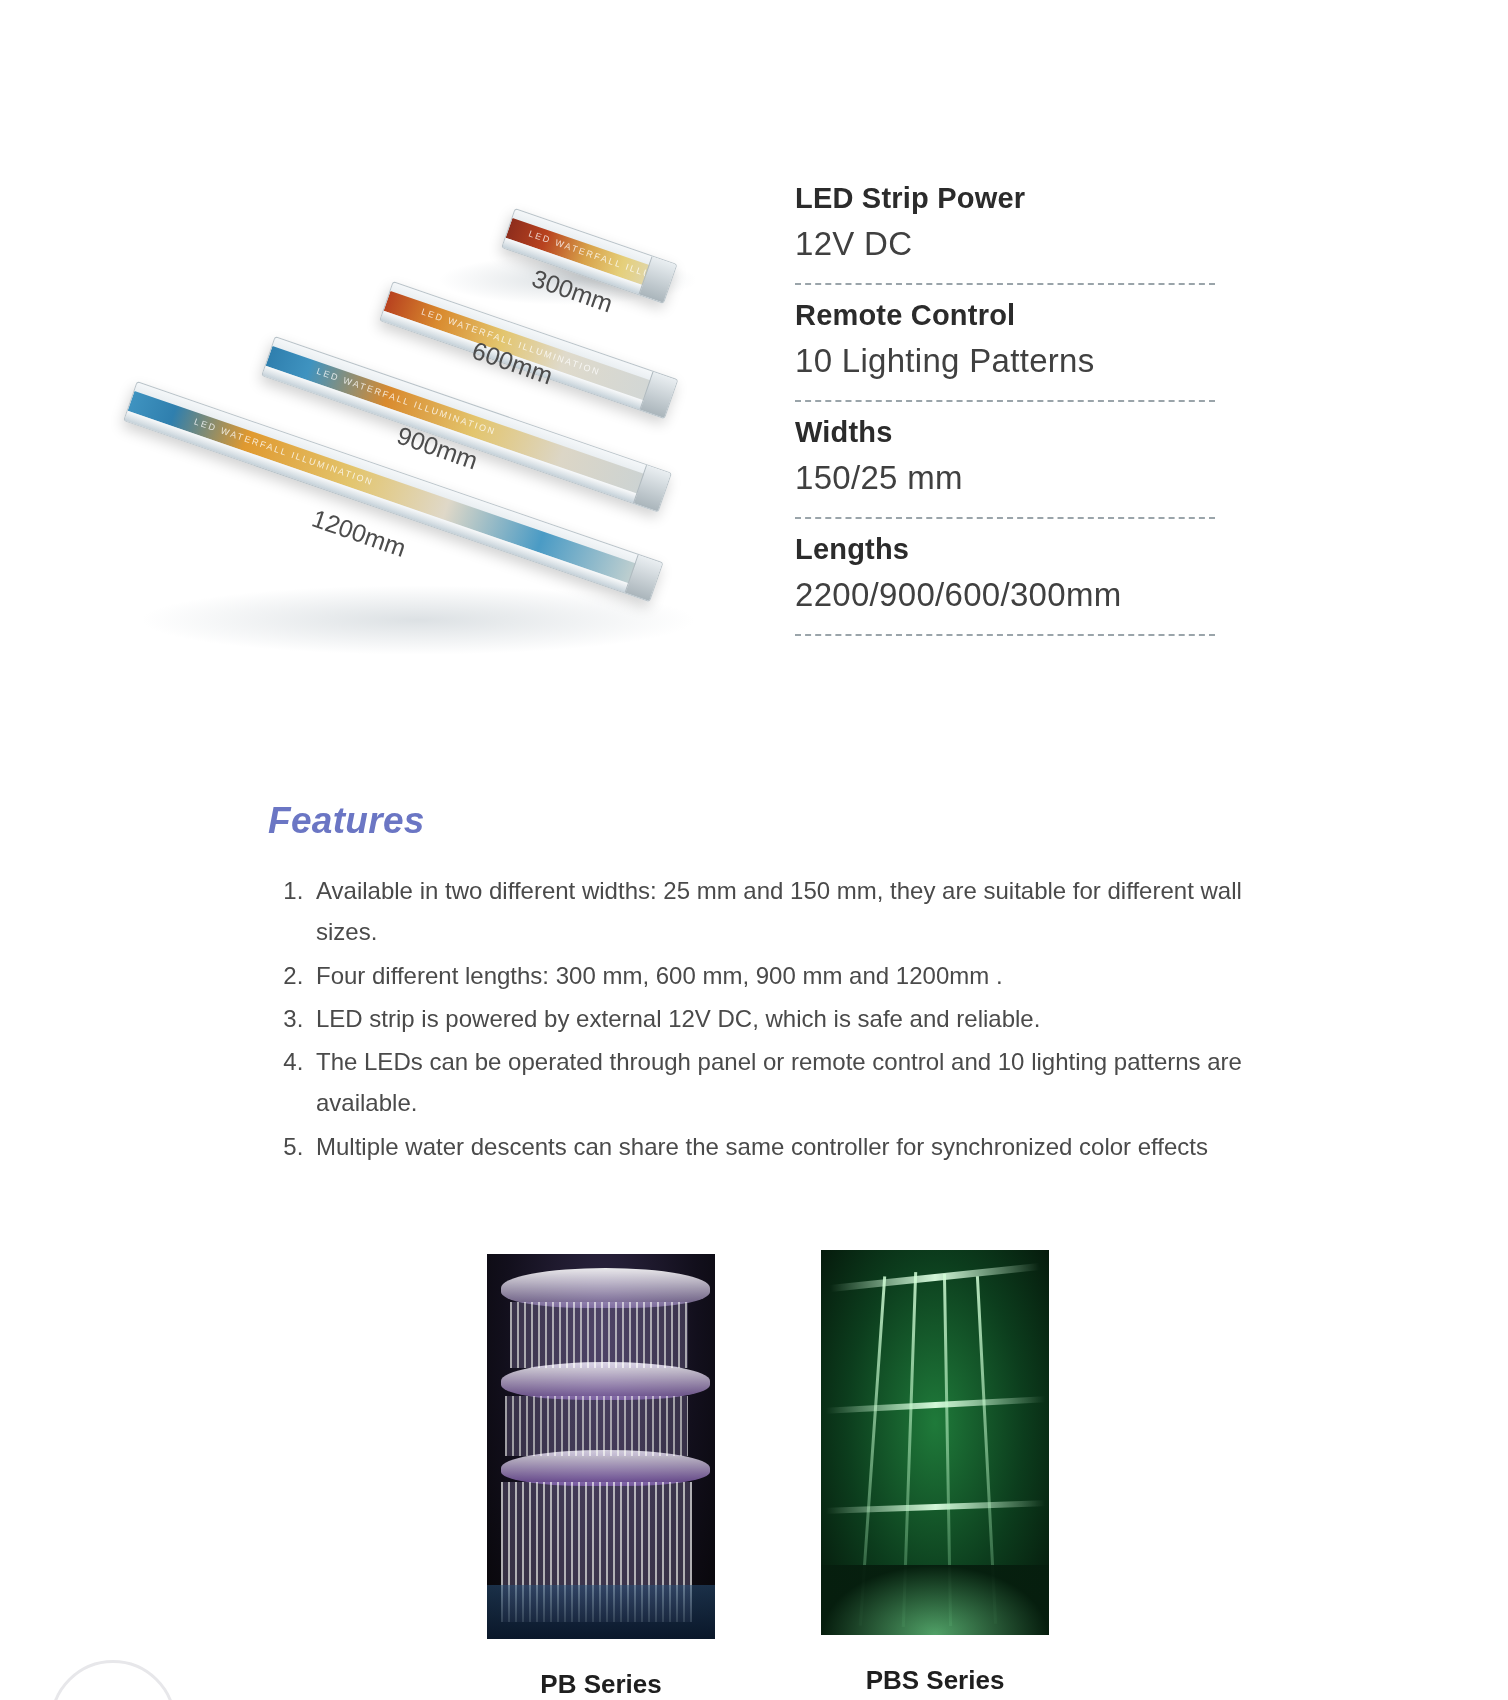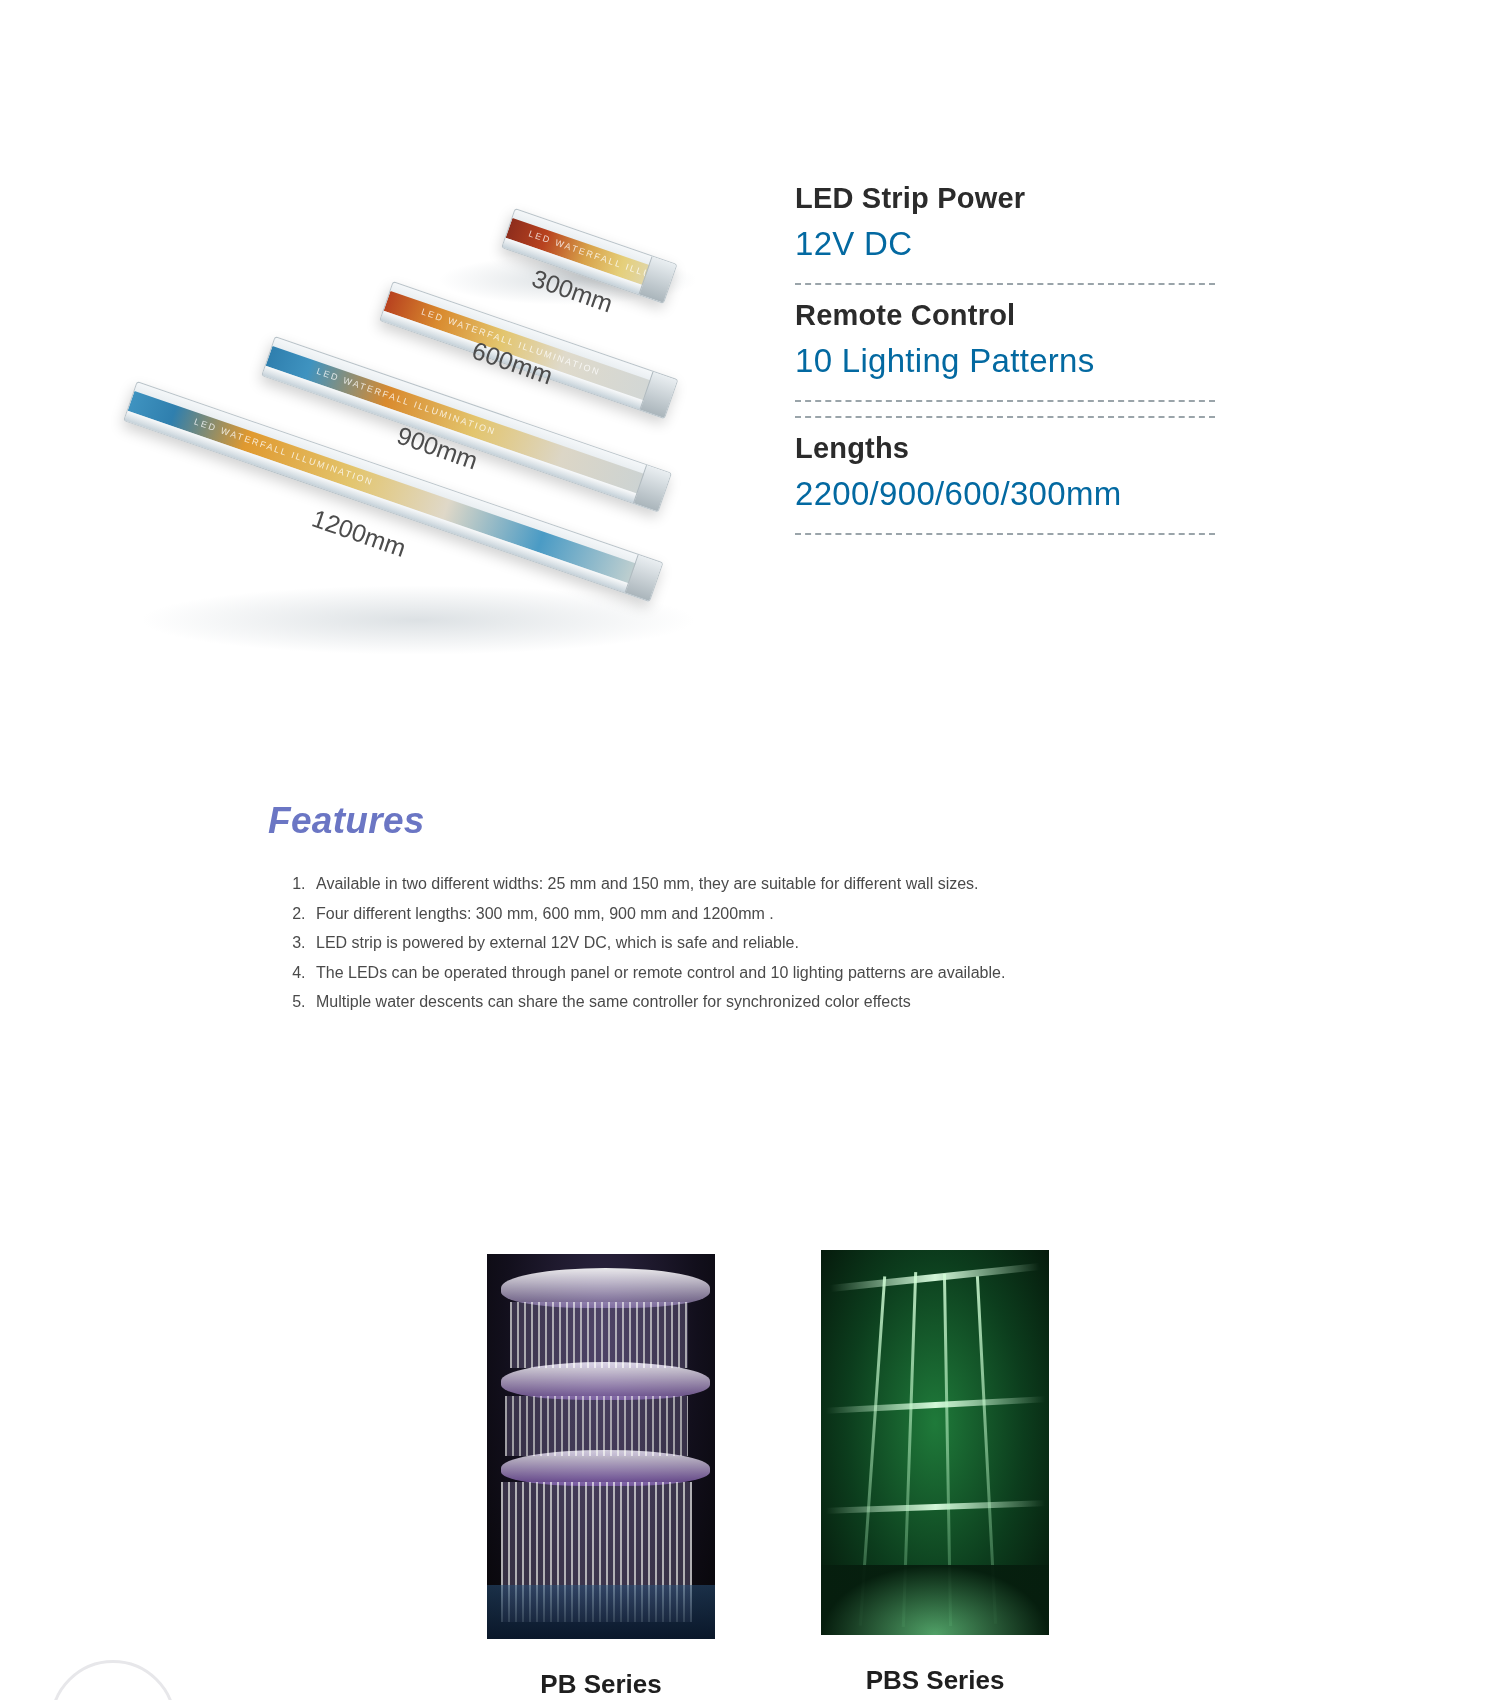--- a/index.html
+++ b/index.html
@@ -116,21 +116,21 @@
   .spec-block { padding-bottom: 6px; }
   .spec-title {
     font-size: 29px;
     font-weight: bold;
     color: #2b2b2b;
     letter-spacing: .2px;
     margin: 0 0 10px 0;
   }
   .spec-value {
     font-size: 33px;
-    color: #0369a1;
+    color: #404040;
     margin: 0 0 8px 0;
     font-weight: normal;
     letter-spacing: .3px;
   }
   .spec-sep {
     border-top: 2px dashed #9aa4aa;
     margin: 6px 0 14px 0;
     height: 0;
   }
 
@@ -146,21 +146,21 @@
     font-weight: bold;
     color: #6b76c4;
     margin: 0 0 28px 0;
     letter-spacing: .3px;
     font-style: italic;
   }
   ol.feature-list {
     margin: 0;
     padding-left: 42px;
     color: #4a4a4a;
-    font-size: 16px;
+    font-size: 24px;
     line-height: 1.72;
   }
   ol.feature-list li {
     margin-bottom: 2px;
     padding-left: 6px;
   }
 
   
   #photos {
     position: absolute;
@@ -286,20 +286,24 @@
     <div class="spec-value">12V DC</div>
   </div>
   <div class="spec-sep"></div>
 
   <div class="spec-block">
     <div class="spec-title">Remote Control</div>
     <div class="spec-value">10 Lighting Patterns</div>
   </div>
   <div class="spec-sep"></div>
 
+  <div class="spec-block">
+    <div class="spec-title">Widths</div>
+    <div class="spec-value">150/25 mm</div>
+  </div>
   <div class="spec-sep"></div>
 
   <div class="spec-block">
     <div class="spec-title">Lengths</div>
     <div class="spec-value">2200/900/600/300mm</div>
   </div>
   <div class="spec-sep"></div>
 
 </div>
 

